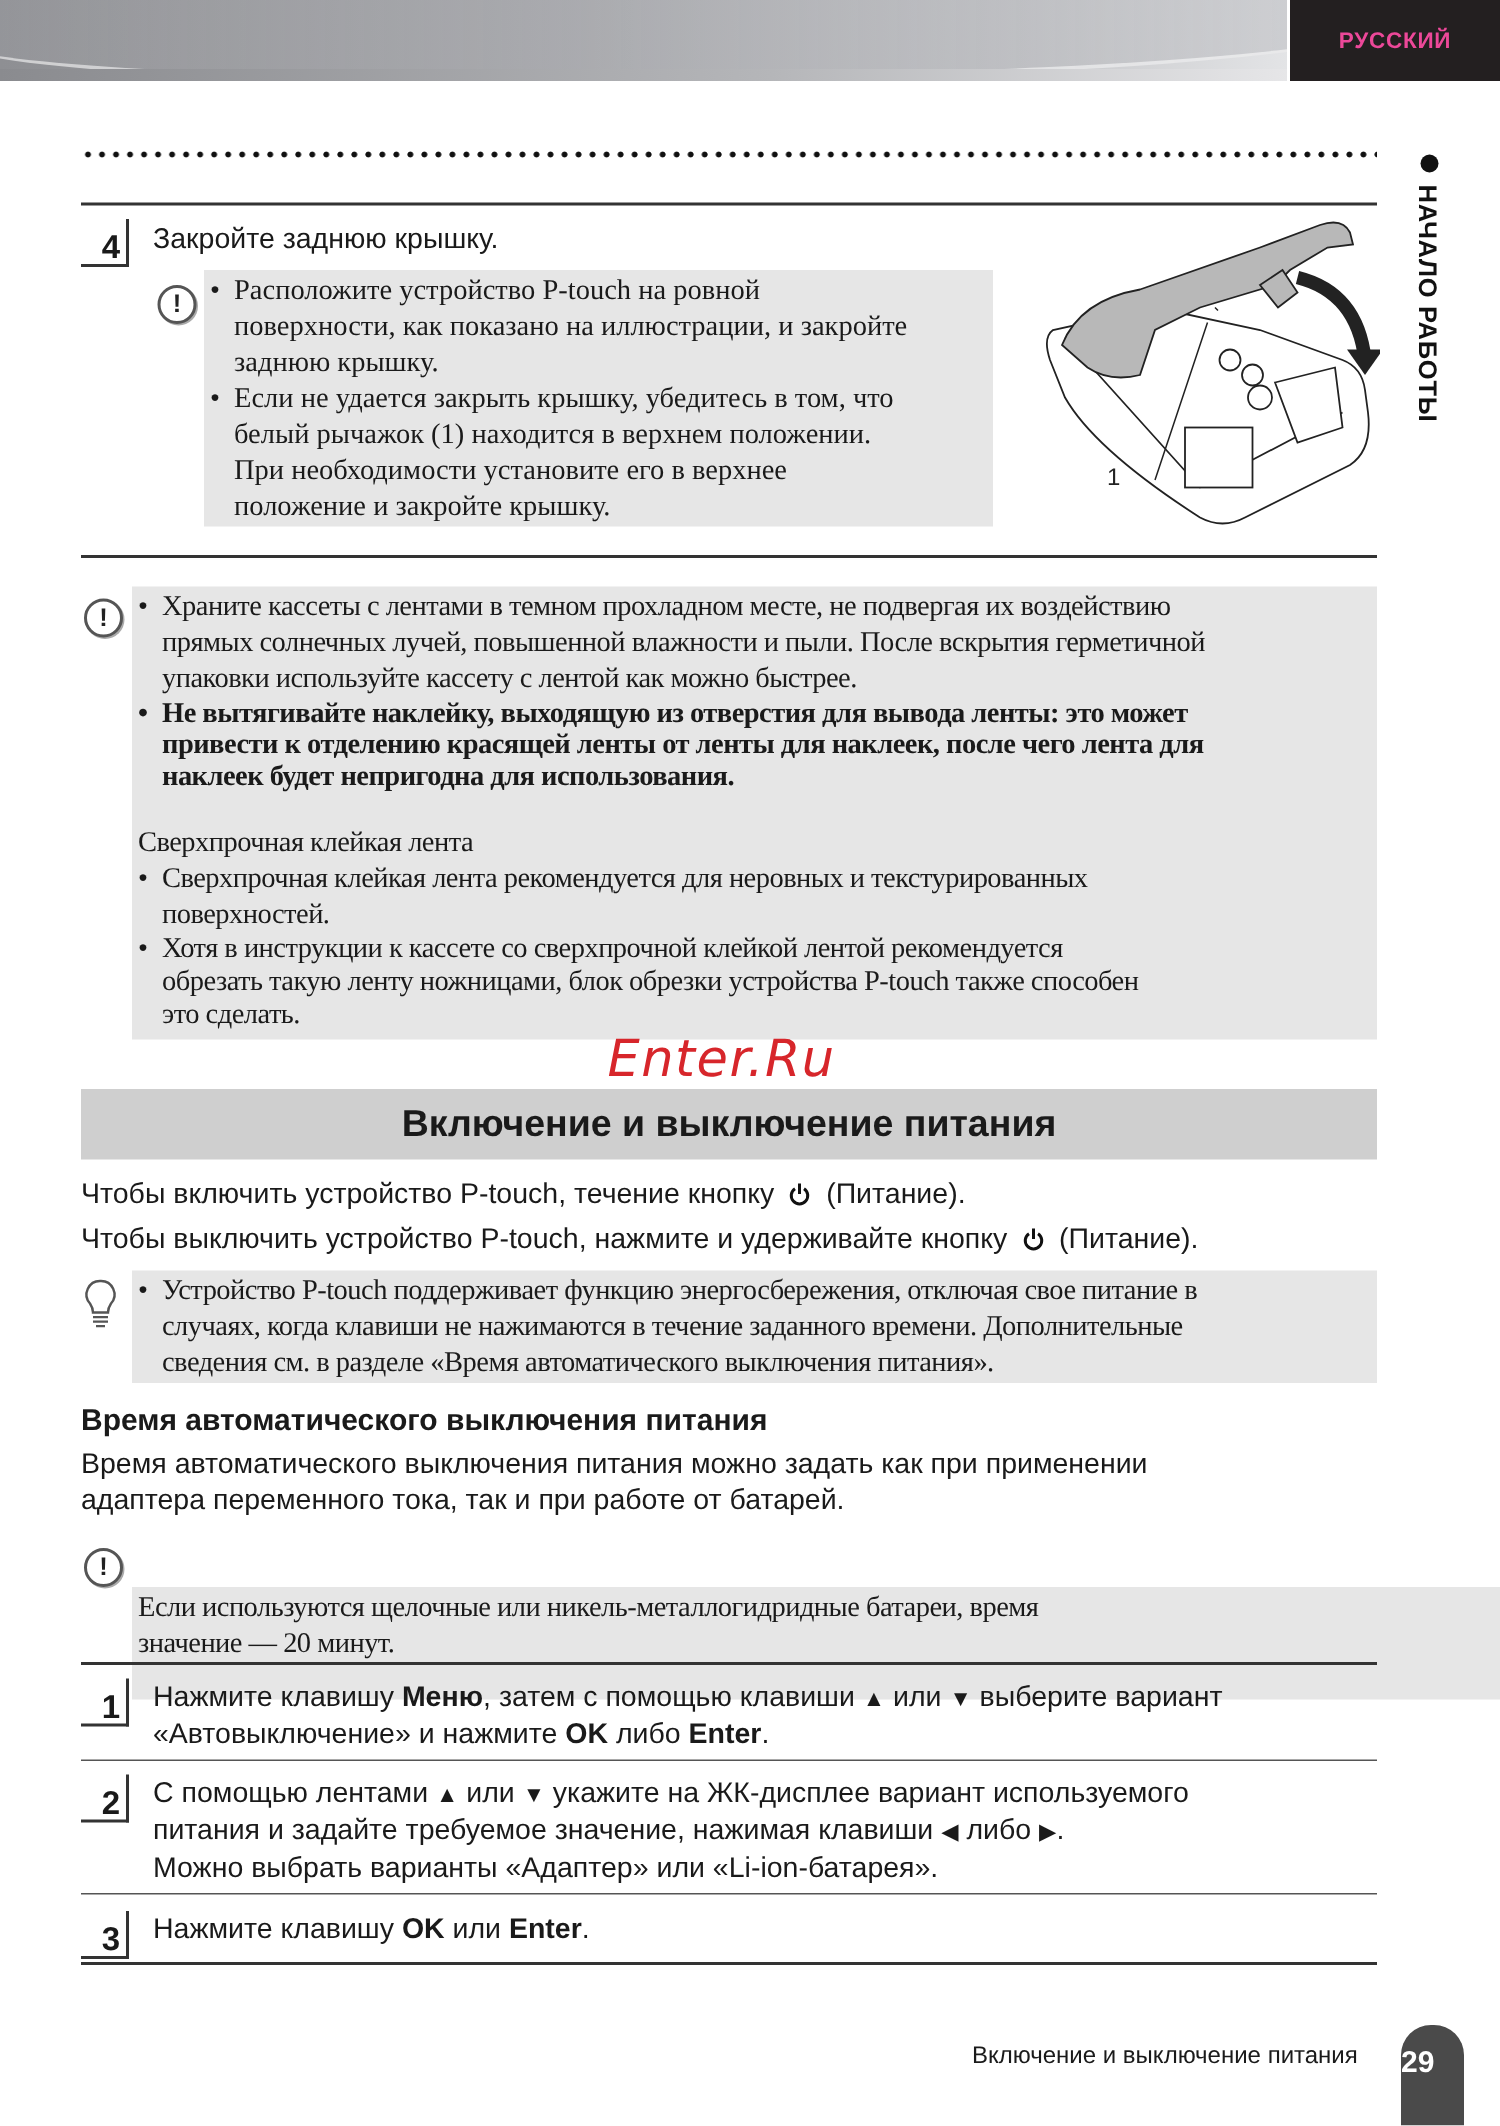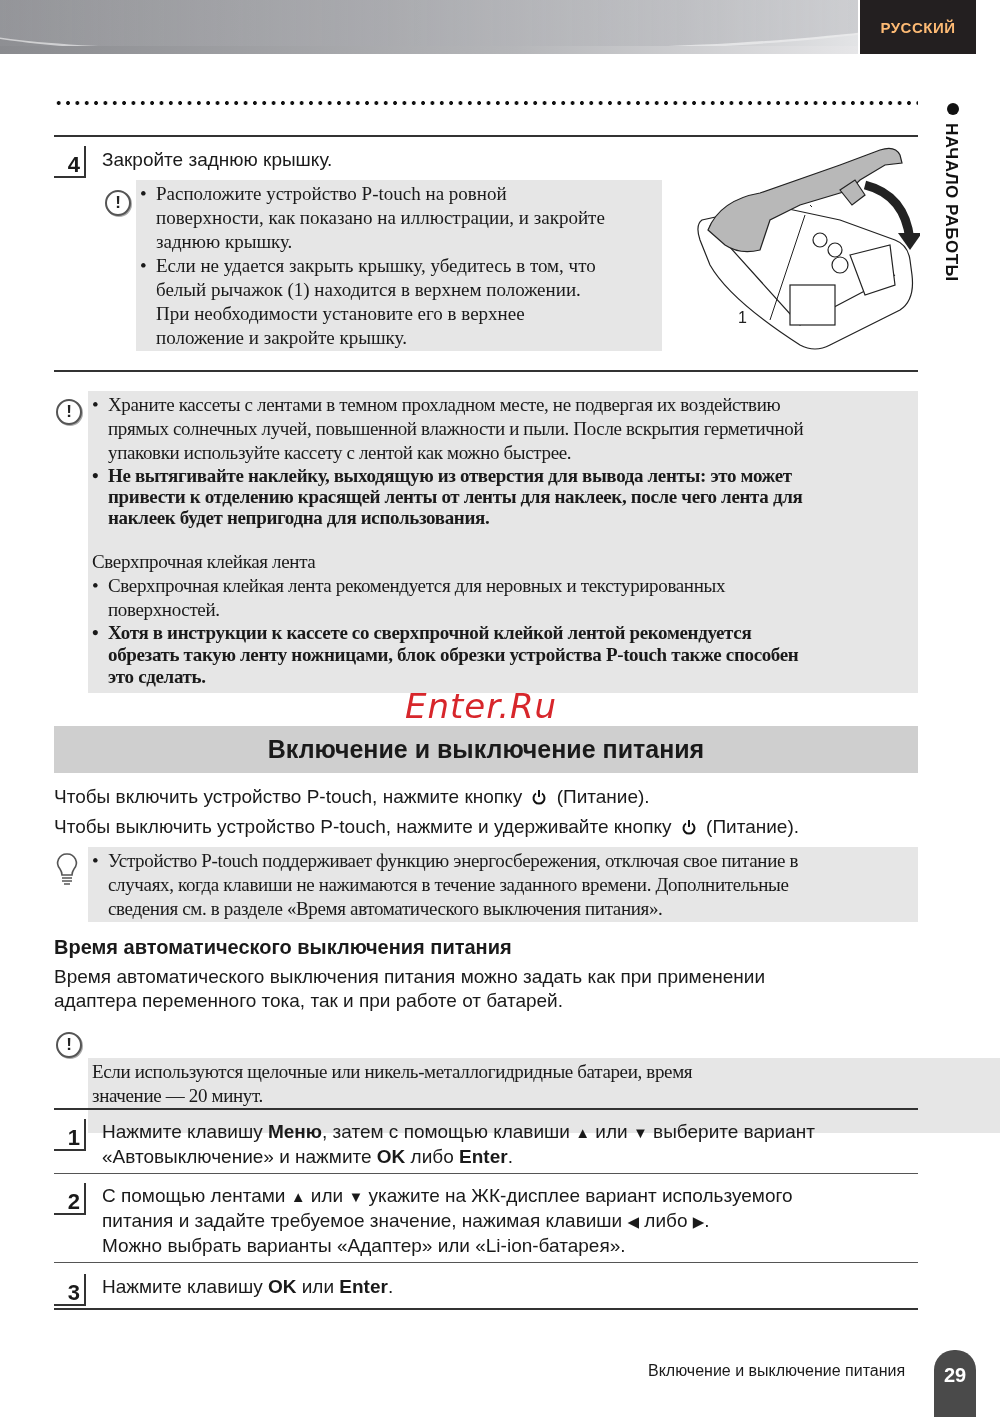--- a/index.html
+++ b/index.html
@@ -17,22 +17,22 @@
     position: absolute; left: -40px; top: -40px; width: 1000px; height: 90px;
     border-bottom: 3px solid rgba(255,255,255,0.55);
     border-radius: 0 0 50% 30%;
     background: linear-gradient(90deg, rgba(160,161,165,0.3), rgba(190,191,195,0.6));
   }
   .header-band .bottom-strip {
     position: absolute; left: 0; bottom: 0; width: 100%; height: 8px;
     background: linear-gradient(90deg, #8a8b8f, #b5b6b9 60%, #e6e6e8);
   }
   .lang-tab {
-    position: absolute; left: 860px; top: 0; width: 116px; height: 54px;
-    background: #231f20; color: #fdba74;
+    position: absolute; left: 860px; top: 0; width: 140px; height: 54px;
+    background: #231f20; color: #ec4899;
     font-weight: bold; font-size: 15px; letter-spacing: 0.5px;
     display: flex; align-items: center; justify-content: center;
   }
   .side-label {
     position: absolute; left: 940px; top: 95px; width: 30px; height: 240px;
   }
   .side-label .dot {
     position: absolute; left: 7px; top: 8px; width: 12px; height: 12px; border-radius: 50%;
     background: #111;
   }
@@ -76,21 +76,21 @@
     position: absolute; left: 405px; top: 686px; font-family: "DejaVu Sans", sans-serif;
     font-style: italic; font-size: 34px; color: #d7262b; letter-spacing: 1px;
   }
   .body-line { position: absolute; left: 54px; font-size: 19px; line-height: 24px; color: #1a1a1a; }
   .power-icon { display: inline-block; width: 16px; height: 16px; vertical-align: -2px; margin: 0 4px; }
   .subheading { position: absolute; left: 54px; top: 936px; font-weight: bold; font-size: 20px; color: #1a1a1a; }
   .footer-text { position: absolute; left: 648px; top: 1362px; font-size: 16px; color: #1a1a1a; }
   .page-tab {
     position: absolute; left: 934px; top: 1350px; width: 42px; height: 67px;
     background: #4a4a4a; border-radius: 20px 20px 0 0; color: #fff;
-    font-weight: bold; font-size: 20px; display: flex; justify-content: center; padding-top: 14px;
+    font-weight: bold; font-size: 20px; display: flex; padding-top: 14px;
     box-sizing: border-box;
   }
   .illustration { position: absolute; left: 690px; top: 145px; width: 230px; height: 210px; }
   .tri { font-size: 15px; }
 </style>
 </head>
 <body>
 
 <div class="header-band">
   <div class="swoosh"></div>
@@ -164,35 +164,35 @@
       <div>Не вытягивайте наклейку, выходящую из отверстия для вывода ленты: это может</div>
       <div>привести к отделению красящей ленты от ленты для наклеек, после чего лента для</div>
       <div>наклеек будет непригодна для использования.</div>
     </div>
     <div style="height:22px;"></div>
     <div>Сверхпрочная клейкая лента</div>
     <div class="bullet">
       <div>Сверхпрочная клейкая лента рекомендуется для неровных и текстурированных</div>
       <div>поверхностей.</div>
     </div>
-    <div class="bullet" style="font-weight:bold; line-height:22px;">
+    <div class="bullet" style="font-weight:normal; line-height:22px;">
       <div>Хотя в инструкции к кассете со сверхпрочной клейкой лентой рекомендуется</div>
       <div>обрезать такую ленту ножницами, блок обрезки устройства P-touch также способен</div>
       <div>это сделать.</div>
     </div>
   </div>
 </div>
 
 <div class="section-band">
     <span>Включение и выключение питания</span>
   </div>
 <div class="watermark">Enter.Ru</div>
 
 <div class="body-line" style="top:785px;">
-  <span>Чтобы включить устройство P-touch, нажмите кнопку</span>
+  <span>Чтобы включить устройство P-touch, течение кнопку</span>
   <svg class="power-icon" viewBox="0 0 16 16">
       <path d="M5 4.5 A5.5 5.5 0 1 0 11 4.5" fill="none" stroke="#111" stroke-width="2"></path>
       <line x1="8" y1="1" x2="8" y2="8" stroke="#111" stroke-width="2"></line>
     </svg>
   <span>(Питание).</span>
 </div>
 <div class="body-line" style="top:815px;">
   <span>Чтобы выключить устройство P-touch, нажмите и удерживайте кнопку</span>
   <svg class="power-icon" viewBox="0 0 16 16">
       <path d="M5 4.5 A5.5 5.5 0 1 0 11 4.5" fill="none" stroke="#111" stroke-width="2"></path>

